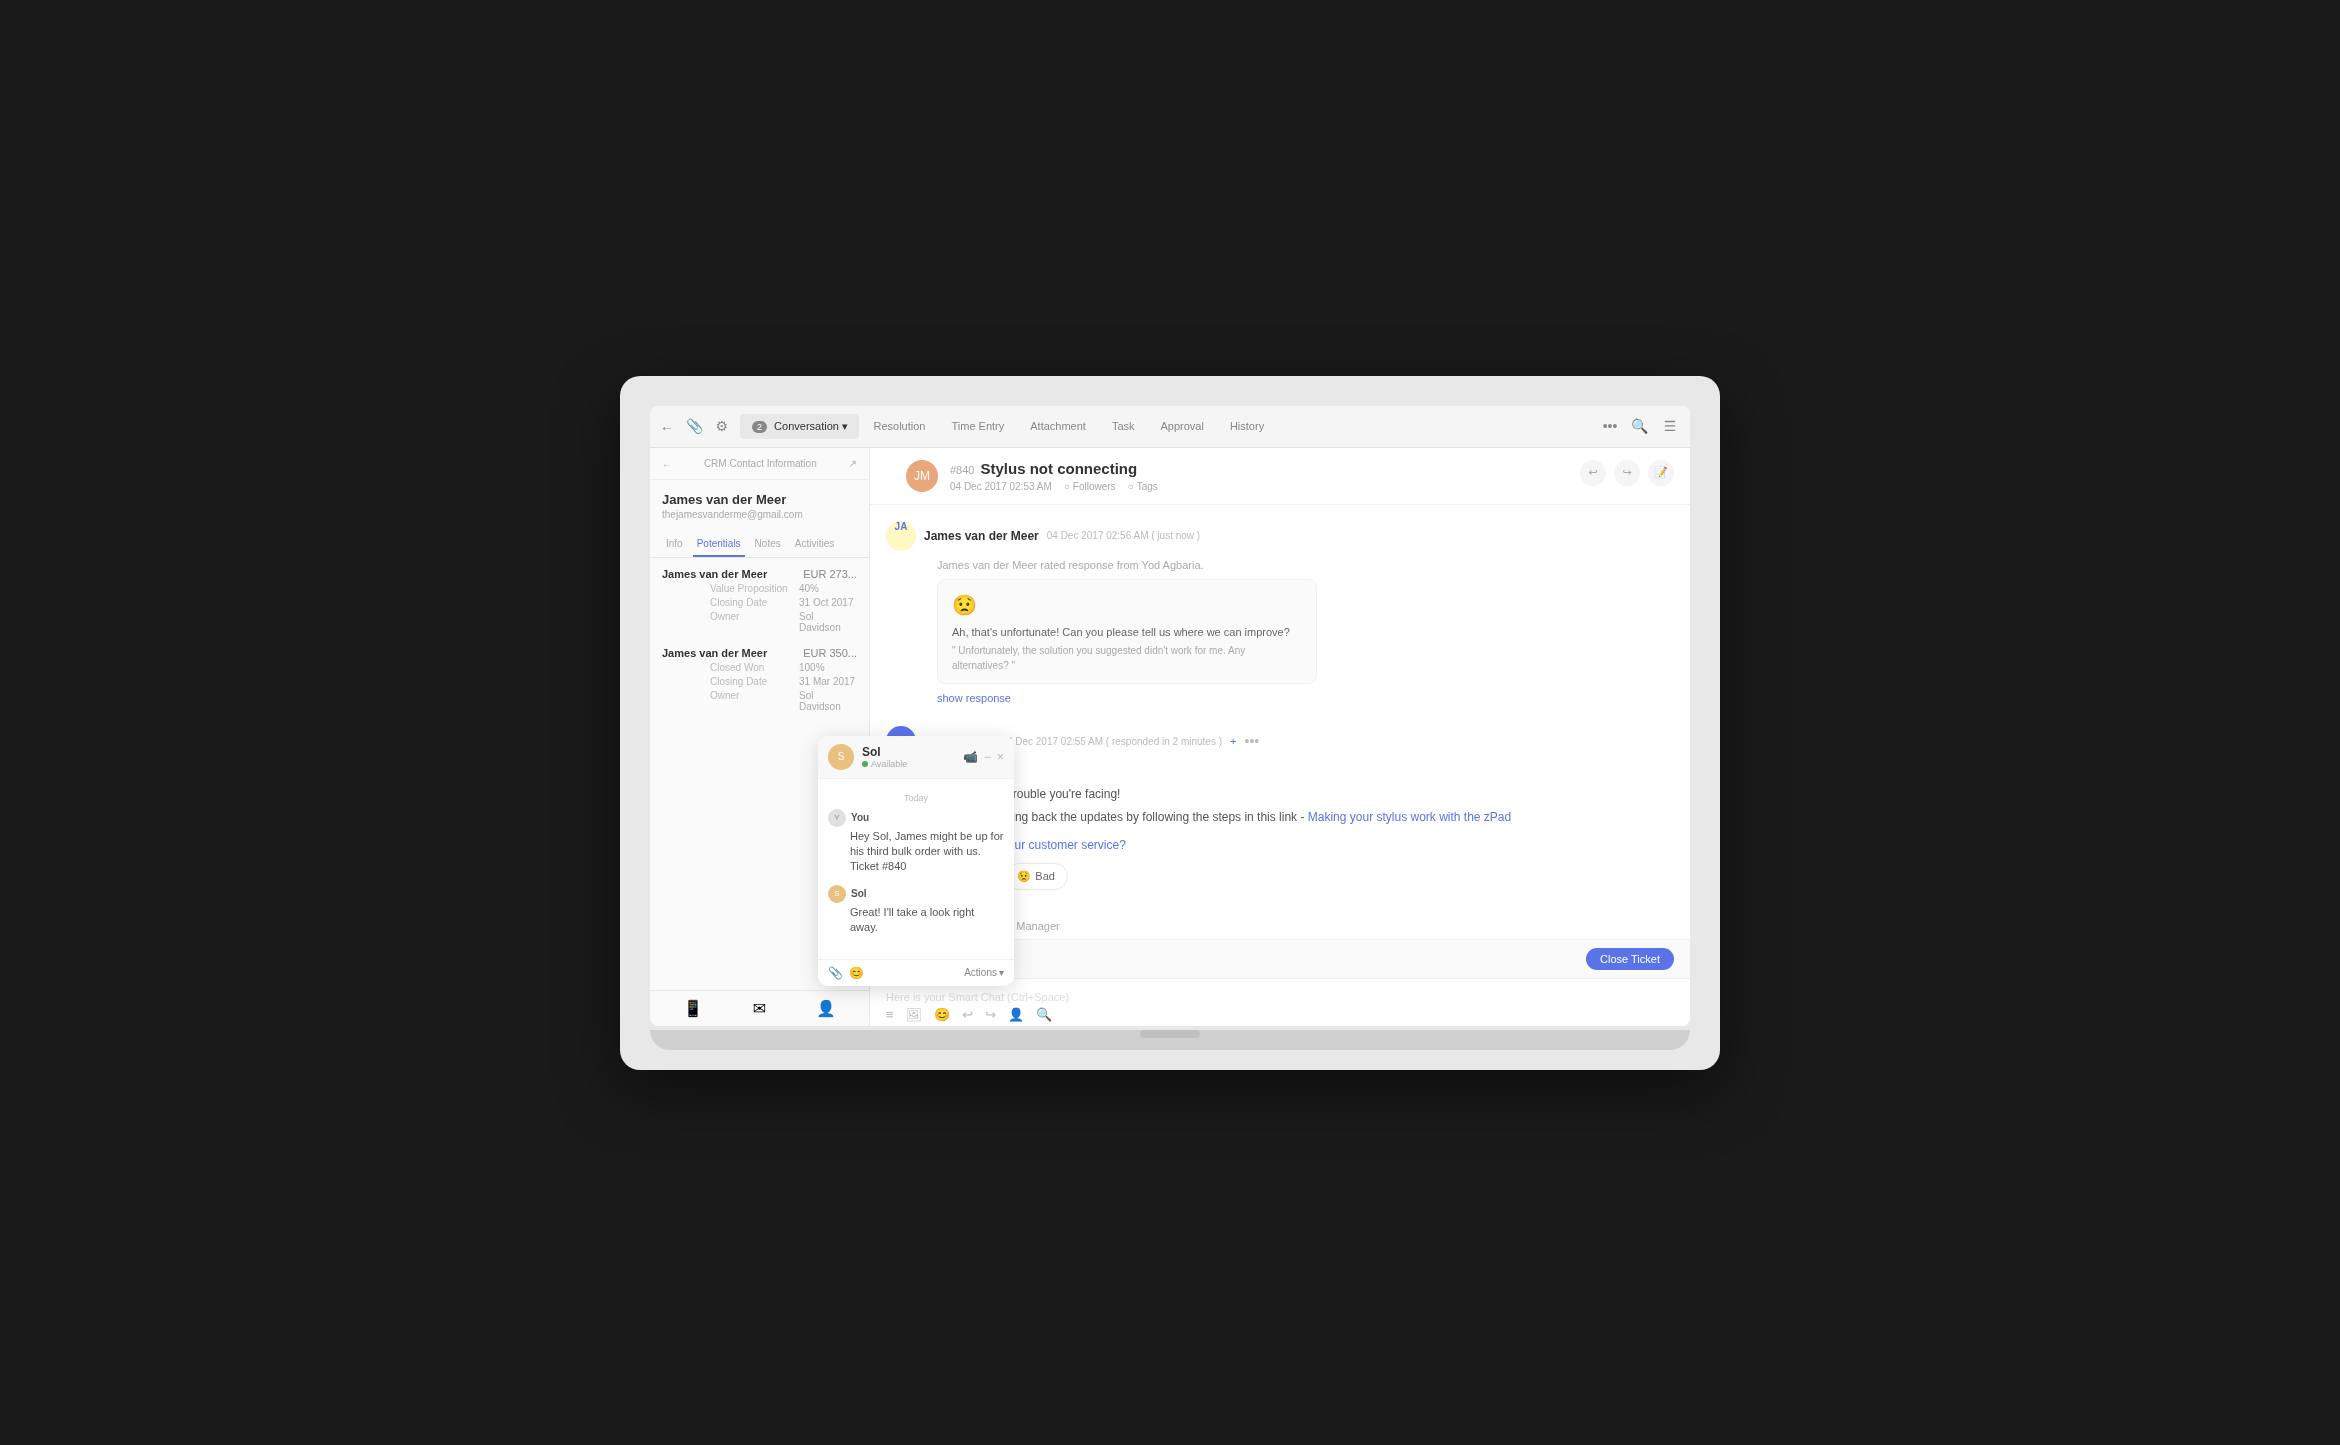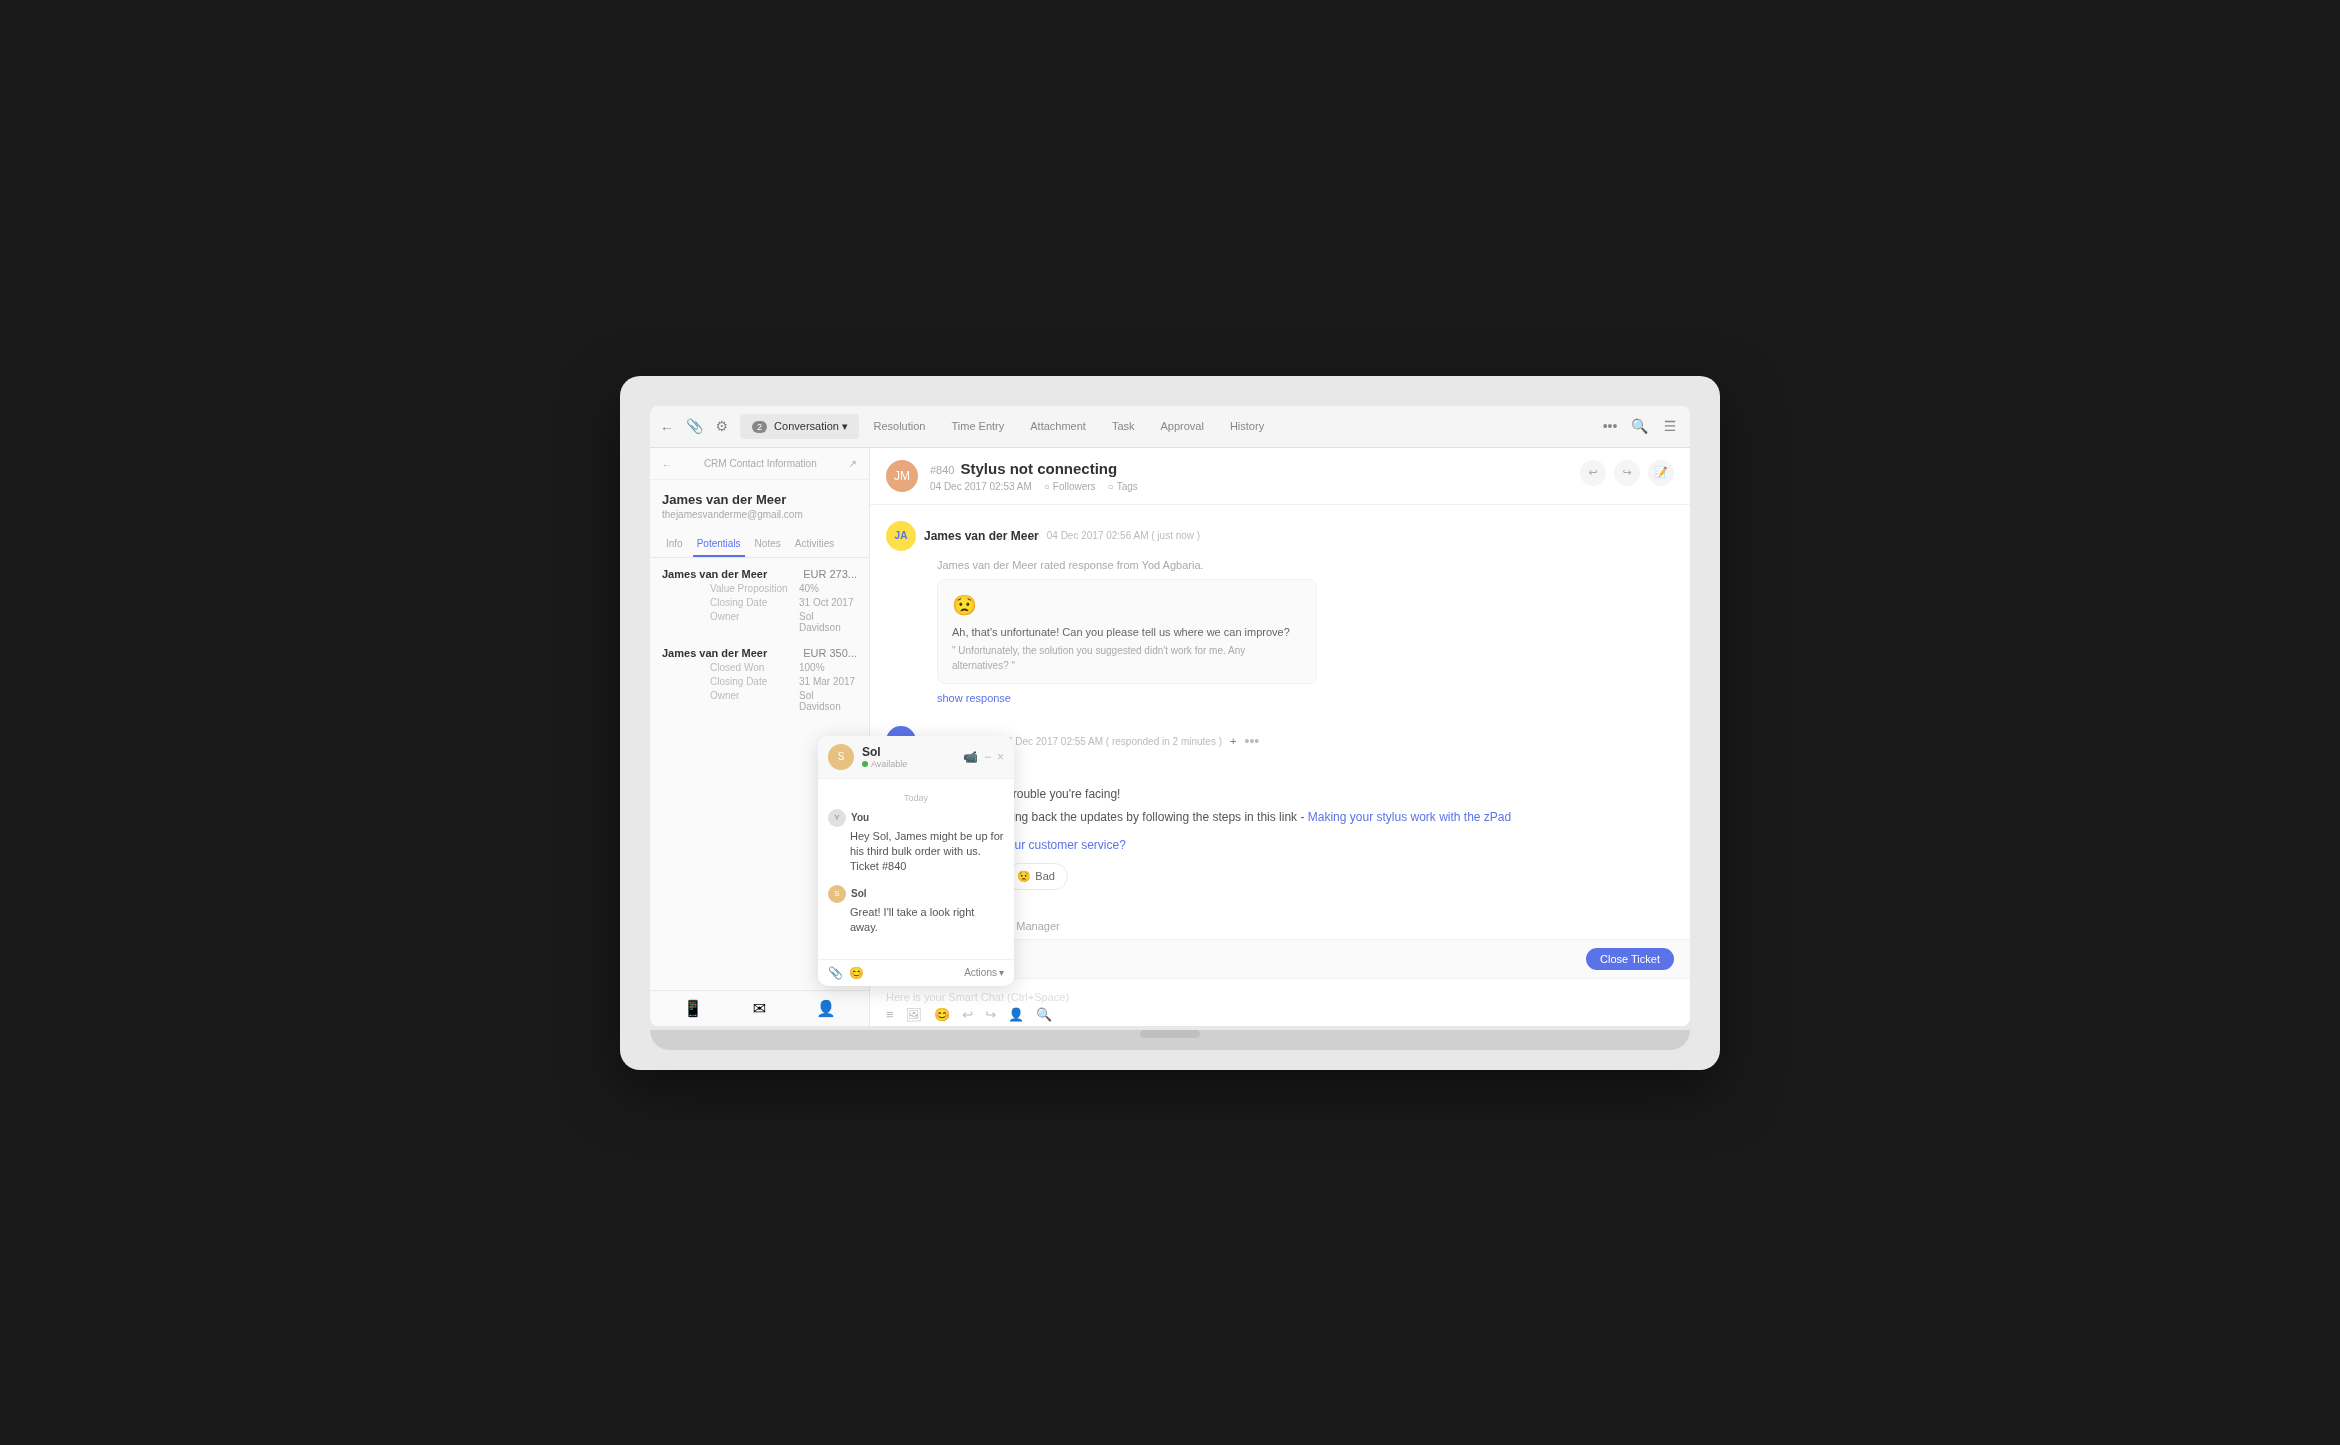--- a/index.html
+++ b/index.html
@@ -213,20 +213,21 @@
       width: 32px;
       height: 32px;
       border-radius: 50%;
       background: #e8a87c;
       display: flex;
       align-items: center;
       justify-content: center;
       font-size: 12px;
       color: white;
       flex-shrink: 0;
+      margin-left: 20px;
     }
     .ticket-title-area {
       flex: 1;
     }
     .ticket-id {
       font-size: 11px;
       color: #aaa;
       font-weight: 500;
     }
     .ticket-title {
@@ -262,23 +263,23 @@
     .message-header {
       display: flex;
       align-items: center;
       gap: 8px;
       margin-bottom: 6px;
     }
     .msg-avatar {
       width: 30px;
       height: 30px;
       border-radius: 50%;
-      background: #fde047;
-      display: flex;
-      align-items: center;
+      background: #fef9c3;
+      display: flex;
+      align-items: flex-start;
       justify-content: center;
       font-size: 10px;
       color: #5b73e8;
       font-weight: 600;
       flex-shrink: 0;
     }
     .msg-sender {
       font-size: 12px;
       font-weight: 600;
       color: #333;

